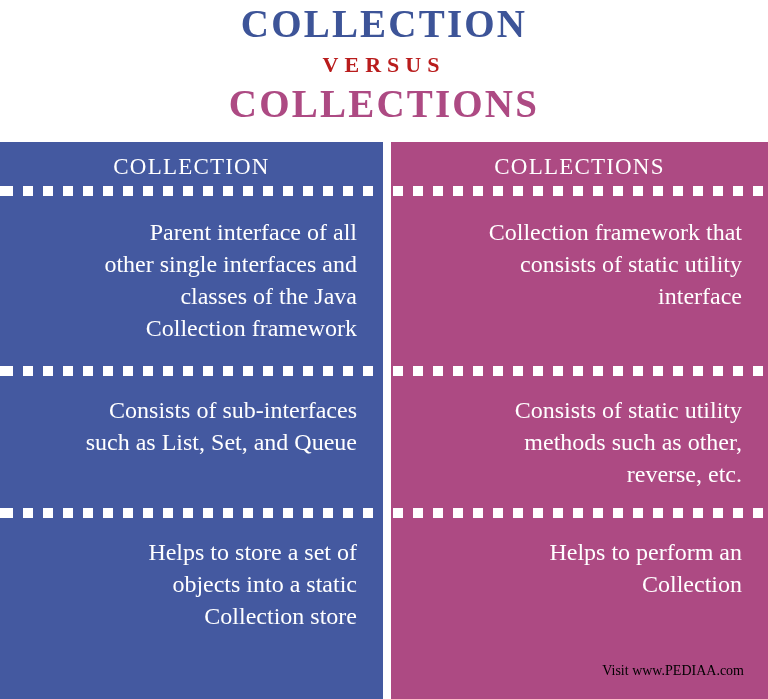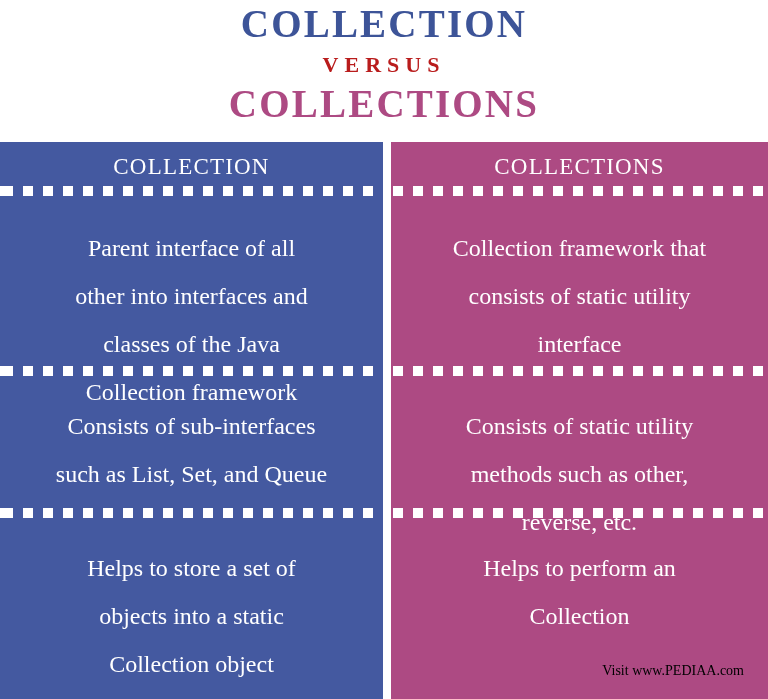--- a/index.html
+++ b/index.html
@@ -119,21 +119,21 @@
     padding: 0 26px;
     text-align: center;
     color: #ffffff;
     font-size: 24px;
     line-height: 32px;
   }
   .cell-1 { top: 74px;  }
   .cell-2 { top: 252px; }
   .cell-3 { top: 394px; }
 
-  .cell p { margin: 16px; }
+  .cell p { margin: 0; text-align: right; }
 
   
   #footer-credit {
     position: absolute;
     right: 24px;
     bottom: 16px;
     color: #000000;
     font-size: 14px;
     line-height: 24px;
     white-space: nowrap;
@@ -149,38 +149,38 @@
 </div>
 
 <div class="panel" id="panel-left">
 
   <div class="col-header">COLLECTION</div>
 
   <div class="dash-rule dash-1"></div>
 
   <div class="cell cell-1">
     <p>Parent interface of all</p>
-    <p>other into interfaces and</p>
+    <p>other single interfaces and</p>
     <p>classes of the Java</p>
     <p>Collection framework</p>
   </div>
 
   <div class="dash-rule dash-2"></div>
 
   <div class="cell cell-2">
     <p>Consists of sub-interfaces</p>
     <p>such as List, Set, and Queue</p>
   </div>
 
   <div class="dash-rule dash-3"></div>
 
   <div class="cell cell-3">
     <p>Helps to store a set of</p>
     <p>objects into a static</p>
-    <p>Collection object</p>
+    <p>Collection store</p>
   </div>
 </div>
 
 <div class="panel" id="panel-right">
 
   <div class="col-header">COLLECTIONS</div>
 
   <div class="dash-rule dash-1"></div>
 
   <div class="cell cell-1">

